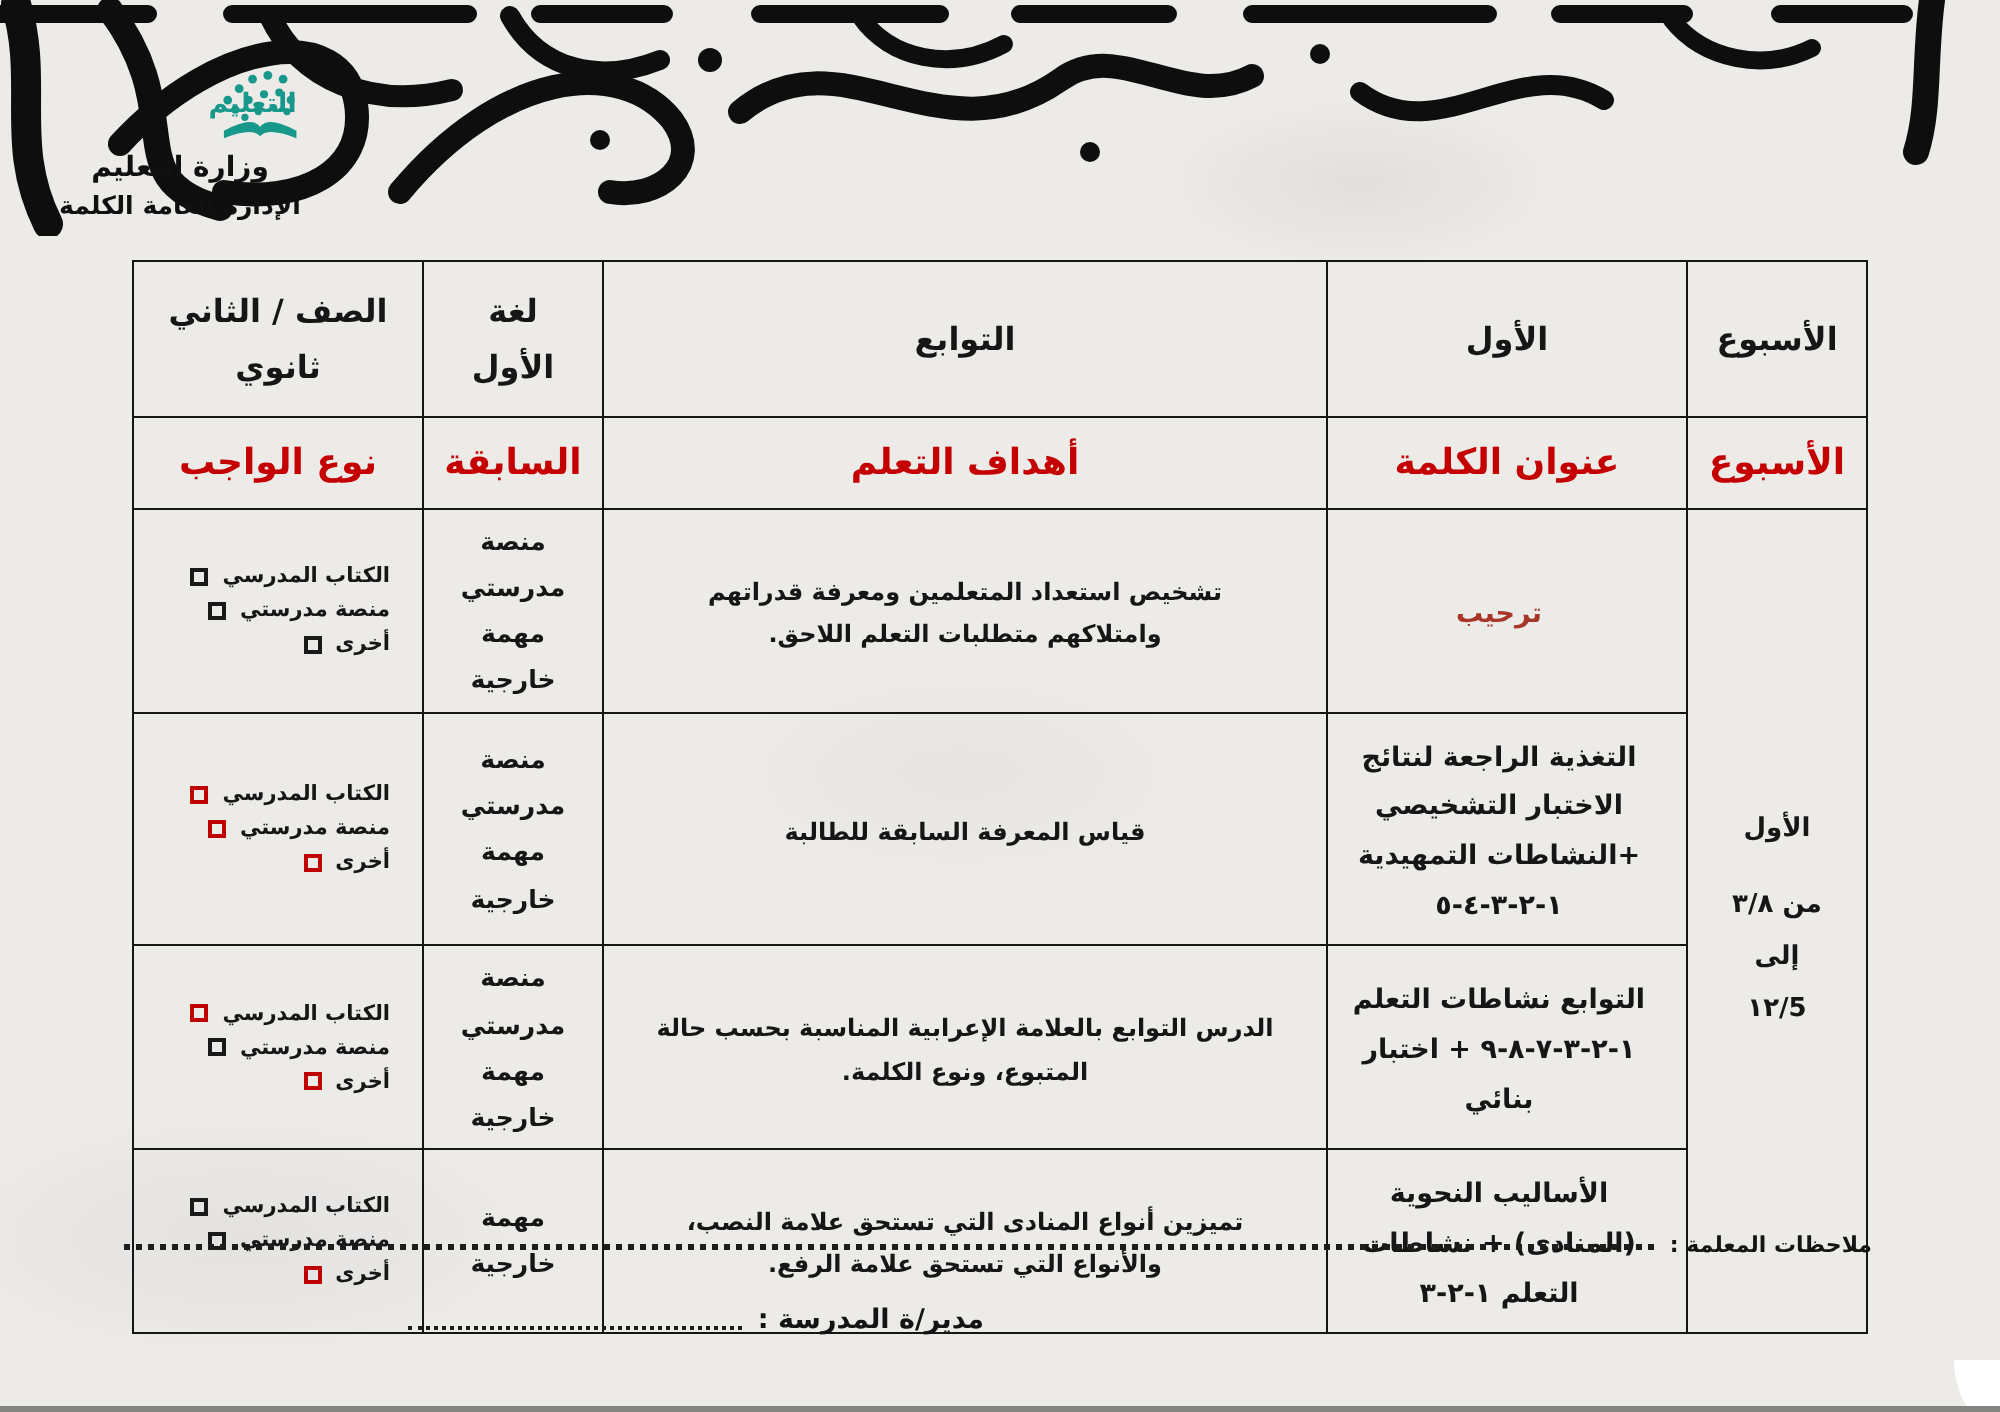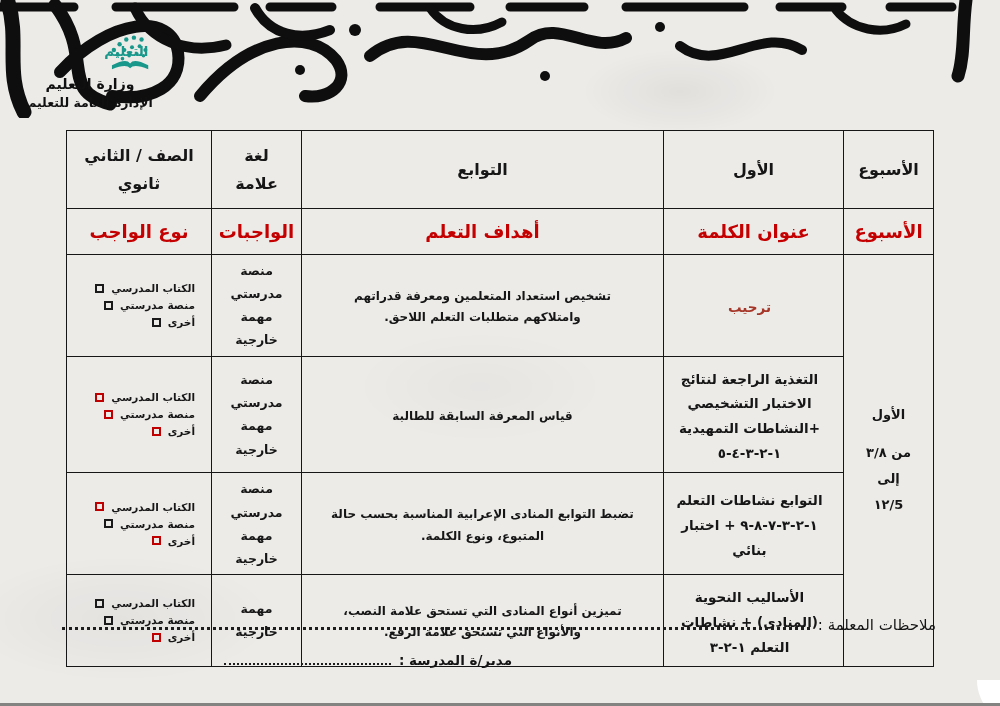--- a/index.html
+++ b/index.html
@@ -127,33 +127,33 @@
   .notes-line {
     position: absolute;
     top: 616px;
     right: 64px;
     left: 62px;
     display: flex;
     align-items: flex-end;
     gap: 8px;
     direction: rtl;
   }
-  .notes-label { font-size: 15px; font-weight: normal; white-space: nowrap; color: #141414; }
+  .notes-label { font-size: 11px; font-weight: bold; white-space: nowrap; color: #141414; }
   .leader { flex: 1; border-bottom: 3px dotted #1d1d1d; margin-bottom: 4px; }
 
   .sig {
     position: absolute;
     top: 652px;
     display: flex;
     align-items: flex-end;
     gap: 8px;
     direction: rtl;
   }
   .sig-teacher { right: 64px; width: 302px; }
-  .sig-principal { right: 488px; width: 288px; }
+  .sig-principal { right: 508px; width: 288px; }
   .sig-label { font-size: 13.5px; font-weight: bold; white-space: nowrap; color: #141414; }
   .sig .leader { border-bottom: 2.5px dotted #1d1d1d; margin-bottom: 3px; }
 </style>
 </head>
 <body>
 
 <div class="page">
 
   <svg class="calligraphy" viewBox="0 0 1000 118" preserveAspectRatio="none" aria-hidden="true">
     <g stroke="#0e0e0e" fill="none" stroke-linecap="round">
@@ -191,51 +191,51 @@
         <circle cx="119" cy="21" r="2.1"></circle>
         <circle cx="95" cy="30" r="1.9"></circle>
           <circle cx="102" cy="27" r="1.9"></circle>
         <circle cx="110" cy="25" r="1.9"></circle>
           <circle cx="117" cy="27" r="1.9"></circle>
         <path d="M84,37 q15,-8 19,-2 q4,-6 19,2 l0,4 q-15,-6 -19,-1 q-4,-5 -19,1 z"></path>
       </g>
       <text x="76" y="27" text-anchor="end" font-size="14" font-weight="bold" fill="#17988b" direction="rtl">وزارة التعليم</text>
     </svg>
     <div class="logo-ministry">وزارة التعليم</div>
-    <div class="logo-dept">الإدارة العامة للتعليم</div>
+    <div class="logo-dept">الإدارة العامة الكلمة</div>
   </div>
 
 
   <table class="plan-table" dir="rtl">
     <colgroup>
       <col style="width:90px">
       <col style="width:180px">
       <col style="width:362px">
       <col style="width:90px">
       <col style="width:145px">
     </colgroup>
 
     <tbody>
         <tr class="h1" style="height:78px">
       <th>الأسبوع</th>
       <th>الأول</th>
       <th>التوابع</th>
       <th>
-        <div class="narrow">لغة علامة</div>
+        <div class="narrow">لغة الأول</div>
       </th>
       <th>
         <div class="narrow2">الصف / الثاني ثانوي</div>
       </th>
     </tr>
 
     <tr class="h2" style="height:46px">
       <th>الأسبوع</th>
       <th>عنوان الكلمة</th>
       <th>أهداف التعلم</th>
-      <th>الواجبات</th>
+      <th>السابقة</th>
       <th>نوع الواجب</th>
     </tr>
 
     <tr style="height:80px">
       <td rowspan="4" class="week-merged">
         <div class="wk-first">الأول</div>
         <div>من ٣/٨</div>
         <div>إلى</div>
         <div>5/١٢</div>
       </td>
@@ -283,21 +283,21 @@
         </div>
         <div class="type-line">
           <span>أخرى</span>
           <span class="type-box" style="border-color: rgb(192, 0, 0);"></span>
         </div>
       </td>
     </tr>
 
     <tr style="height:88px">
       <td class="lesson-cell" style="color: rgb(22, 22, 22);">التوابع نشاطات التعلم ١-٢-٣-٧-٨-٩ + اختبار بنائي</td>
-      <td class="objectives-cell">تضبط التوابع المنادى الإعرابية المناسبة بحسب حالة المتبوع، ونوع الكلمة.</td>
+      <td class="objectives-cell">الدرس التوابع بالعلامة الإعرابية المناسبة بحسب حالة المتبوع، ونوع الكلمة.</td>
       <td class="homework-cell">
         <div>منصة</div>
         <div>مدرستي</div>
         <div>مهمة</div>
         <div>خارجية</div>
       </td>
       <td class="type-cell">
         <div class="type-line">
           <span>الكتاب المدرسي</span>
           <span class="type-box" style="border-color: rgb(192, 0, 0);"></span>

